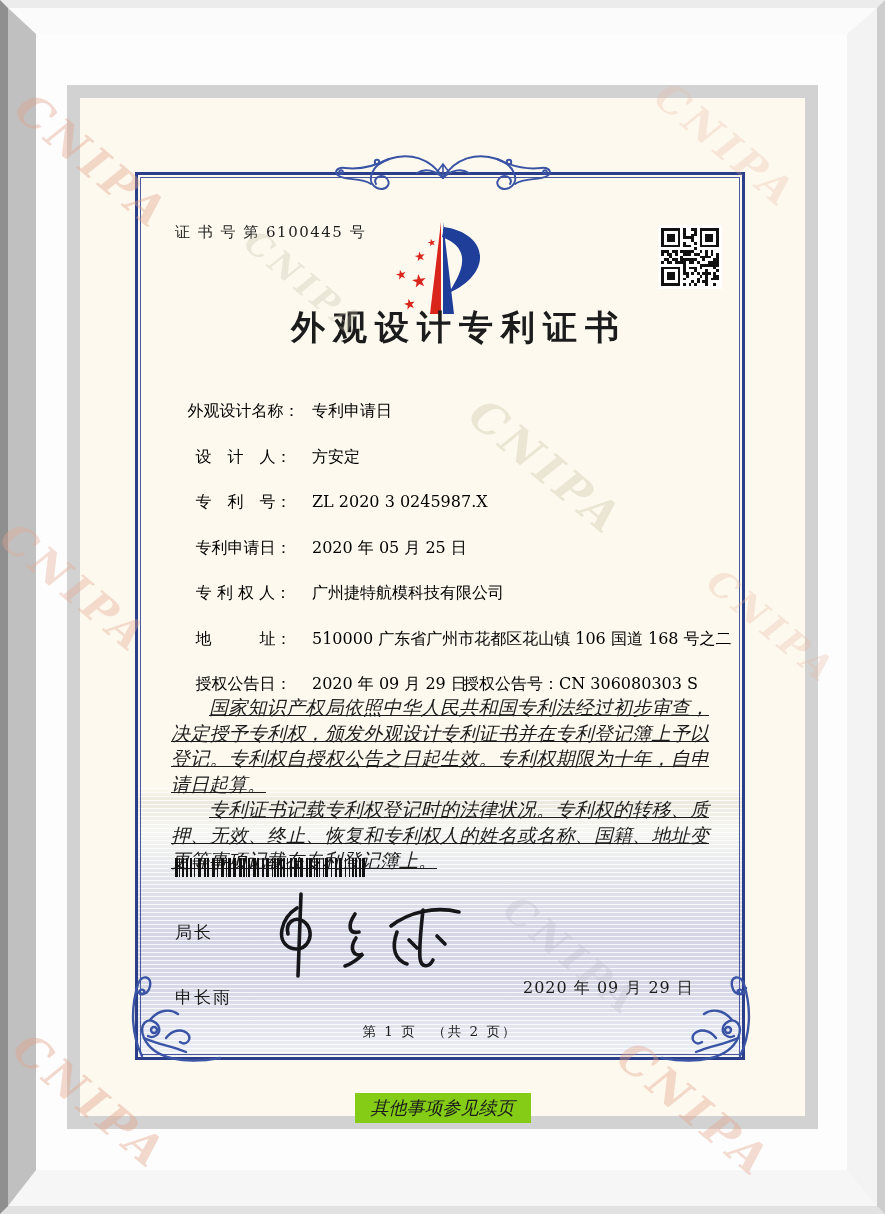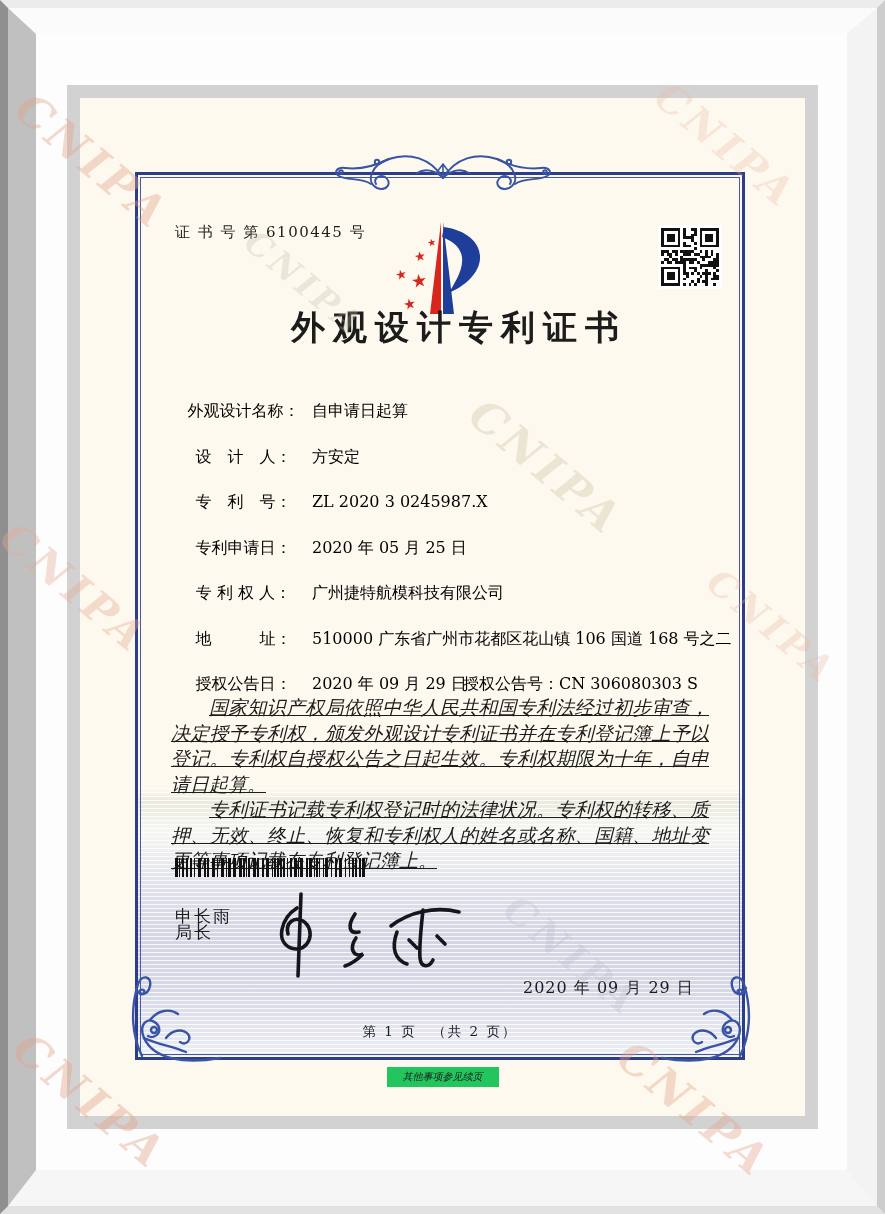--- a/index.html
+++ b/index.html
@@ -33,28 +33,28 @@
      letter-spacing:8px;}
   .row{position:absolute;left:95px;font-size:16px;white-space:nowrap;}
   .row .lab{display:inline-block;width:137px;text-align:center;}
   .row .val2w{display:inline-block;width:143px;}
   .body-text{left:91px;top:597px;width:538px;font-size:19px;line-height:25.5px;
      text-align:justify;font-style:italic;text-decoration:underline;}
   .body-text p{margin:0;text-indent:2em;}
   .barcode{position:absolute;left:95px;top:760px;width:190px;height:19px;}
   .signer{font-family:"DejaVu Sans","Liberation Sans",sans-serif;font-size:17px;letter-spacing:2px;text-align:center;}
   .signer-title{left:95px;top:823px;}
-  .signer-name{left:95px;top:807px;font-family:Liberation Serif, serif;}
+  .signer-name{left:95px;top:888px;font-family:Liberation Serif, serif;}
   .signature{position:absolute;left:183px;top:790px;width:215px;height:96px;}
   .issue-date{left:443px;top:880px;font-size:16px;letter-spacing:1px;}
   .page-indicator{left:55px;top:925px;width:610px;text-align:center;font-size:13.5px;
      letter-spacing:2px;}
   .footer-note{left:0;top:967px;width:725px;text-align:center;}
-  .footer-note span{display:inline-block;background:#22c55e;padding:3px 16px;font-size:10px;
-     font-style:italic;}
+  .footer-note span{display:inline-block;background:#84cc16;padding:3px 16px;font-size:18px;
+     font-style:italic;margin-top:28px;}
   .orn{position:absolute;pointer-events:none;}
   .wm{position:absolute;font-style:italic;font-weight:bold;letter-spacing:5px;
       transform:rotate(40deg);transform-origin:left top;pointer-events:none;z-index:6;}
 </style>
 </head>
 <body>
 
 <div class="photo">
   <div class="frame-outer"></div>
   <div class="frame-inner"></div>
@@ -251,21 +251,21 @@
           <rect x="16" y="2" width="3" height="3" fill="#111"></rect>
           <rect x="0" y="14" width="7" height="7" fill="#111"></rect>
           <rect x="1" y="15" width="5" height="5" fill="#fff"></rect>
           <rect x="2" y="16" width="3" height="3" fill="#111"></rect>
         </svg>
     </div>
 
     <div class="txt title">外观设计专利证书</div>
 
     <div class="row" style="top:303px">
-      <span class="lab">外观设计名称：</span><span>自申请日起算</span>
+      <span class="lab">外观设计名称：</span><span>专利申请日</span>
     </div>
     <div class="row" style="top:349px">
       <span class="lab">设　计　人：</span><span>方安定</span>
     </div>
     <div class="row" style="top:394px">
       <span class="lab">专　利　号：</span><span>ZL 2020 3 0245987.X</span>
     </div>
     <div class="row" style="top:440px">
       <span class="lab">专利申请日：</span><span>2020 年 05 月 25 日</span>
     </div>

